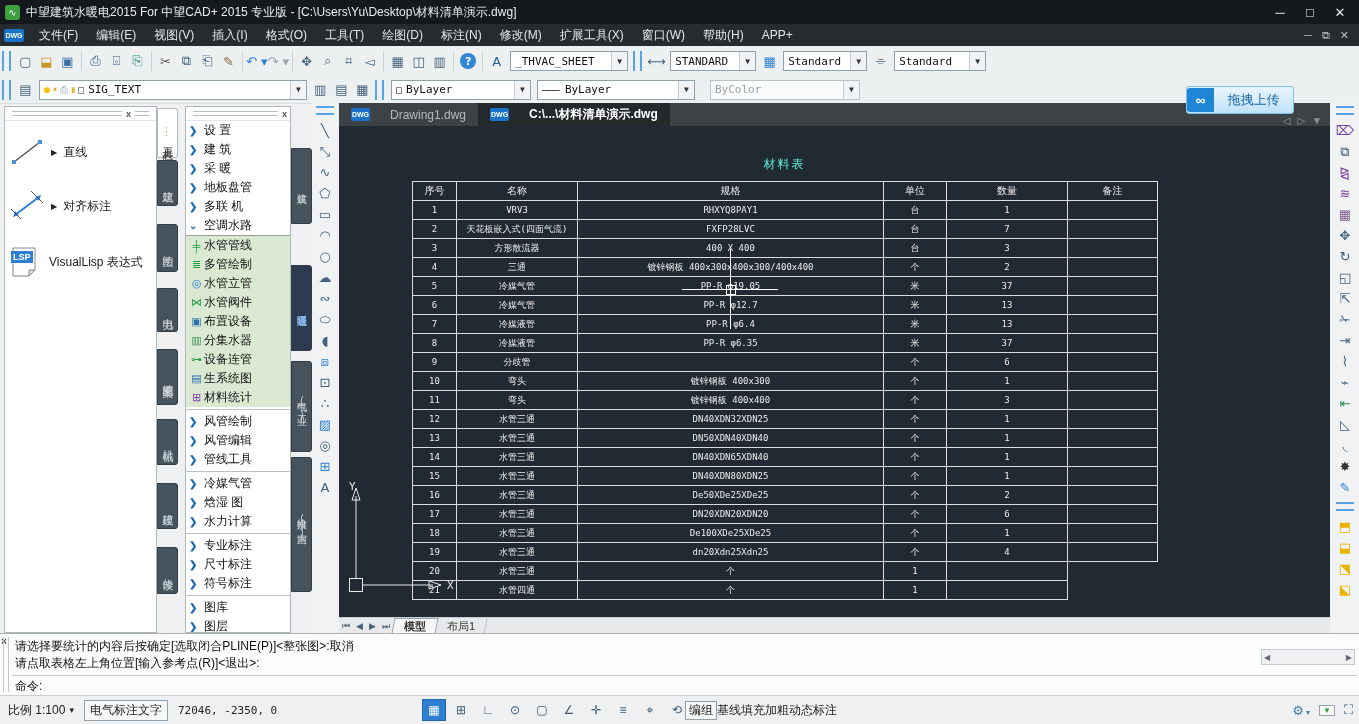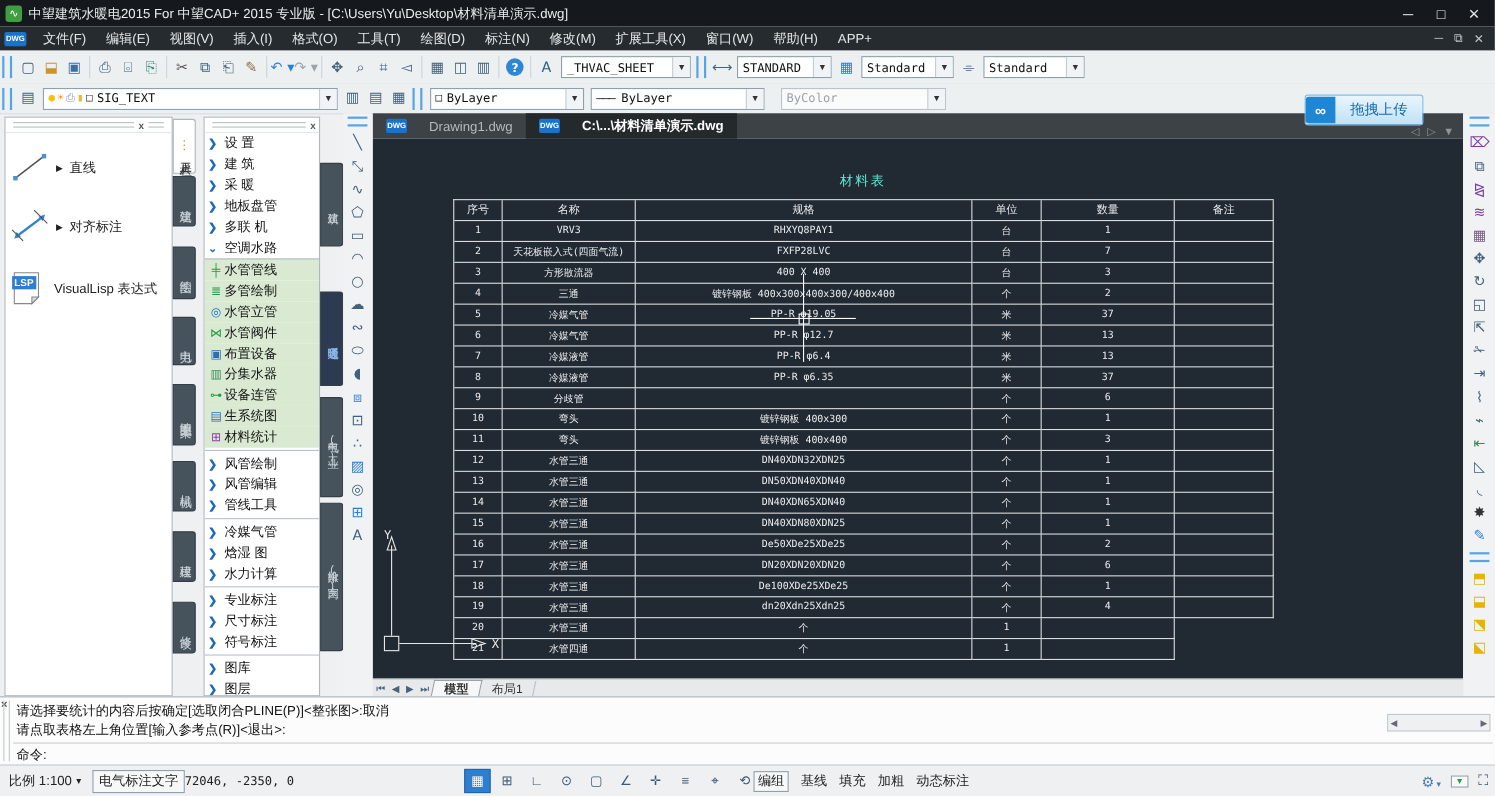--- a/index.html
+++ b/index.html
@@ -100,26 +100,26 @@
   #cmdclose{position:absolute;left:1px;top:2px;font-size:10px;color:#444;font-weight:bold}
   .cmdline{position:absolute;left:15px;font-size:12px;color:#111;white-space:nowrap}
   #cmdsep{position:absolute;left:12px;right:2px;top:41px;border-top:1px solid #c6cdd0}
   #cmdscroll{position:absolute;right:4px;top:15px;width:88px;height:14px;background:#eef0f1;border:1px solid #c3cacd;
              display:flex;justify-content:space-between;align-items:center;font-size:8px;color:#667;padding:0 2px}
   
   #status{left:0;top:695px;width:1359px;height:29px;background:#eef0f1;border-top:1px solid #c9ced1;
           display:flex;align-items:center;box-sizing:border-box;font-size:12px;color:#222}
   #scalebox{margin-left:8px;display:flex;align-items:center;gap:4px}
   #stylebtn{margin-left:10px;border:1px solid #8fa0ab;background:#f7f9f9;padding:1px 5px;font-size:12px}
-  #coords{margin-left:0;font-family:"DejaVu Sans Mono",monospace;font-size:11px}
+  #coords{margin-left:10px;font-family:"DejaVu Sans Mono",monospace;font-size:11px}
   #stoggles{position:absolute;left:422px;display:flex;gap:3px}
   .sicon{width:22px;height:20px;display:flex;align-items:center;justify-content:center;font-size:12px;
          color:#3c5a74;border:1px solid transparent}
   .sicon.active{background:#2f7fd0;color:#fff;border-color:#1f66ad}
-  #slabels{position:absolute;left:685px;display:flex;gap:11px;align-items:center}
+  #slabels{position:absolute;left:685px;display:flex;align-items:center}
   .slabel{font-size:12px;color:#222}
   .slabel.boxed{border:1px solid #8fa0ab;padding:0 3px;background:#f7f9f9}
   #srightIcons{position:absolute;right:6px;display:flex;align-items:center;gap:9px}
 </style>
 </head>
 <body>
 
 <div id="titlebar" class="abs">
   <div id="appicon">∿</div>
   <div id="apptitle">中望建筑水暖电2015 For 中望CAD+ 2015 专业版 - [C:\Users\Yu\Desktop\材料清单演示.dwg]</div>

